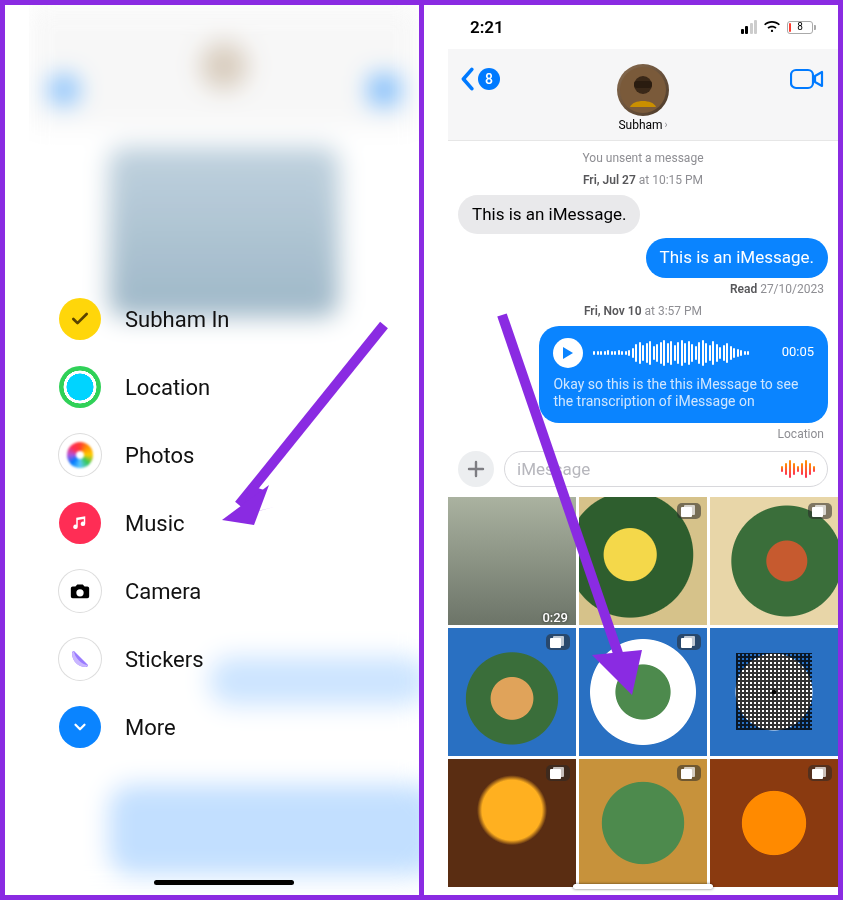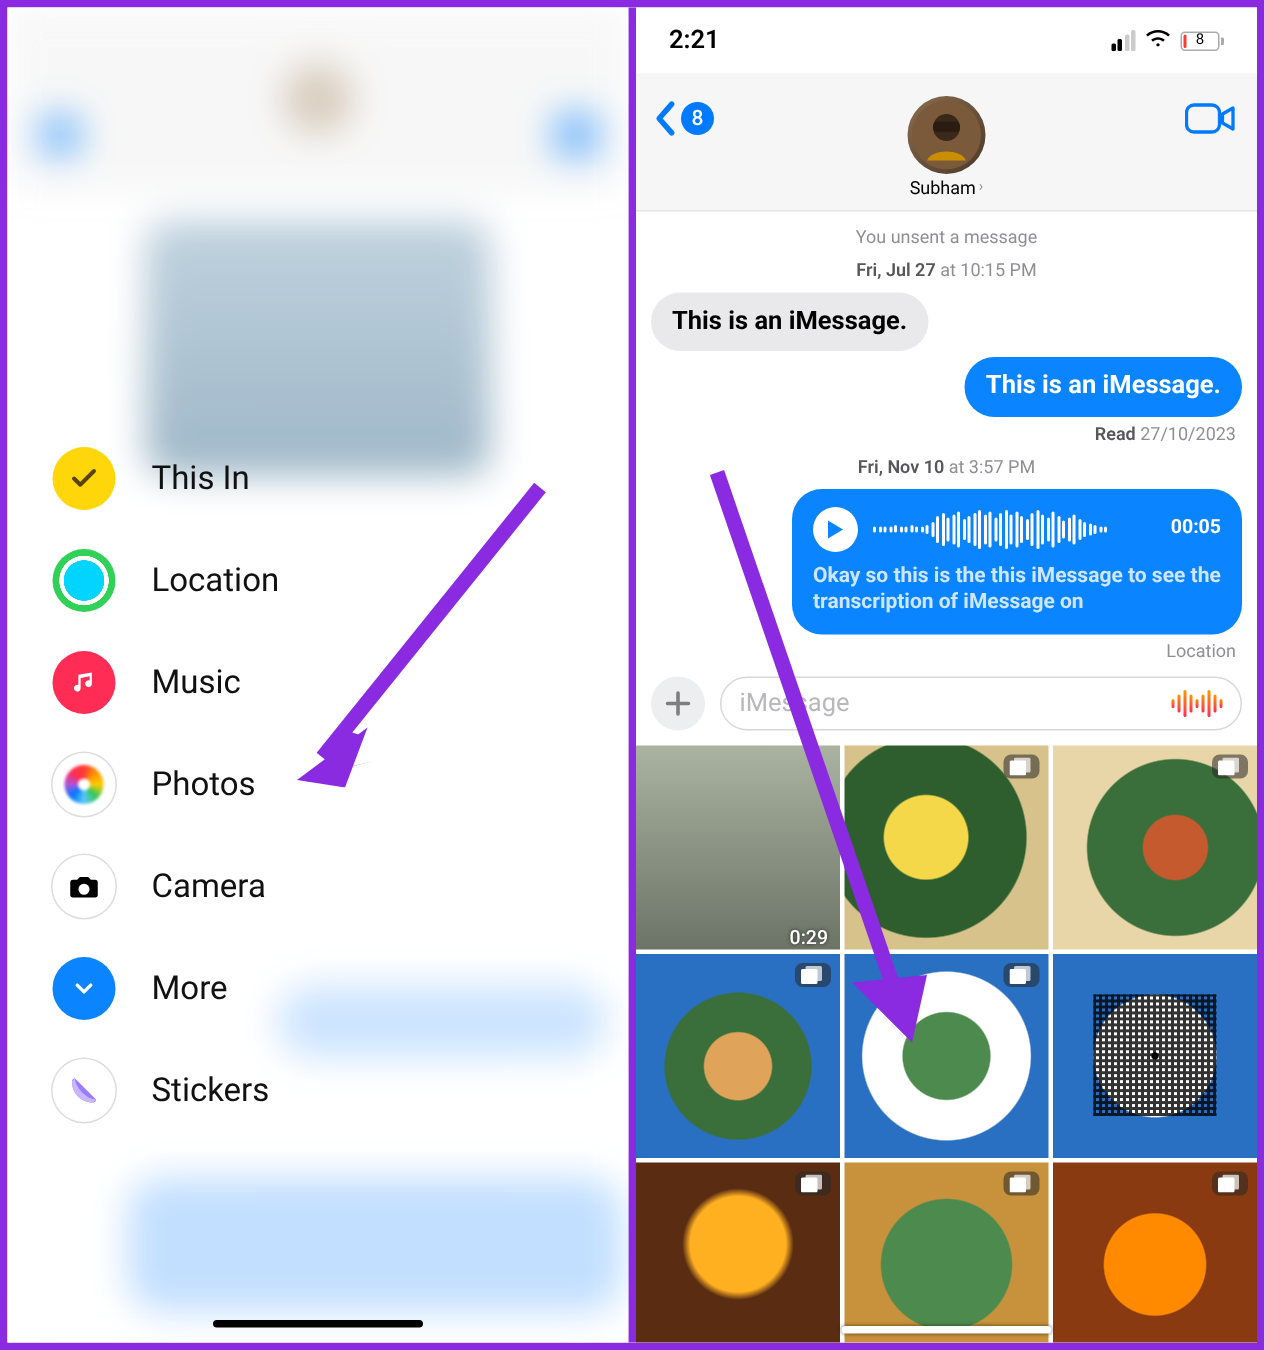--- a/index.html
+++ b/index.html
@@ -15,20 +15,21 @@
     width: 100%;
     height: 100%;
     border: 5px solid #8a2be2;
   }
   .pane {
     flex: 1;
     position: relative;
     overflow: hidden;
     border-right: 5px solid #8a2be2;
     background: #fff;
+    margin-left: 24px;
   }
   .pane:last-child { border-right: none; }
 
   
   .left-blur-bg {
     position: absolute;
     inset: 0;
     display: flex;
     flex-direction: column;
     filter: blur(12px);
@@ -149,21 +150,20 @@
   .ts b { color:#57575a; font-weight:600; }
   .bubble-row { display:flex; margin:4px 0; }
   .bubble-row.in { justify-content:flex-start; }
   .bubble-row.out { justify-content:flex-end; }
   .bubble {
     max-width: 78%;
     padding:9px 14px;
     border-radius:20px;
     font-size:17px;
     line-height:1.25;
-    font-weight:bold;
   }
   .bubble.gray { background:#e9e9eb; color:#000; }
   .bubble.blue { background:#0a84ff; color:#fff; }
   .read-receipt { text-align:right; font-size:12px; color:#8e8e93; margin:2px 4px 0 0;}
   .read-receipt b { color:#57575a; font-weight:600;}
 
   .audio-bubble { display:flex; flex-direction:column; gap:8px; padding:12px 14px; width:300px; }
   .audio-top { display:flex; align-items:center; gap:10px; }
   .play-btn { width:30px; height:30px; border-radius:50%; background:#fff; display:flex; align-items:center; justify-content:center;}
   .play-btn svg { fill:#0a84ff; }
@@ -262,71 +262,71 @@
     </div>
 
     <div class="menu">
 
       <div class="menu-item">
         <div class="menu-icon ic-checkin">
           <svg width="20" height="20" viewBox="0 0 24 24">
               <path d="M4 12l5 5L20 6" stroke="#5a4300" stroke-width="3.2" fill="none" stroke-linecap="round" stroke-linejoin="round"></path>
             </svg>
         </div>
-        <span class="menu-label">This In</span>
+        <span class="menu-label">Subham In</span>
       </div>
 
       <div class="menu-item">
         <div class="menu-icon ic-location"></div>
         <span class="menu-label">Location</span>
+      </div>
+
+      <div class="menu-item">
+        <div class="menu-icon ic-photos">
+          <div class="photos-flower"></div>
+        </div>
+        <span class="menu-label">Photos</span>
       </div>
 
       <div class="menu-item">
         <div class="menu-icon ic-music">
           <svg width="18" height="18" viewBox="0 0 24 24" fill="#fff">
               <path d="M9 17a3 3 0 1 1-2-2.83V5l12-2v10a3 3 0 1 1-2-2.83V6.5L9 8v9z"></path>
             </svg>
         </div>
         <span class="menu-label">Music</span>
       </div>
 
       <div class="menu-item">
-        <div class="menu-icon ic-photos">
-          <div class="photos-flower"></div>
-        </div>
-        <span class="menu-label">Photos</span>
-      </div>
-
-      <div class="menu-item">
         <div class="menu-icon ic-camera">
           <svg width="22" height="22" viewBox="0 0 24 24" fill="#000">
               <path d="M4 7h3l2-2h6l2 2h3a2 2 0 0 1 2 2v9a2 2 0 0 1-2 2H4a2 2 0 0 1-2-2V9a2 2 0 0 1 2-2zm8 3a4 4 0 1 0 0 8 4 4 0 0 0 0-8z"></path>
             </svg>
         </div>
         <span class="menu-label">Camera</span>
       </div>
 
-
-      <div class="menu-item">
-        <div class="menu-icon ic-more">
-          <svg width="18" height="18" viewBox="0 0 24 24">
-              <path d="M6 9l6 6 6-6" stroke="#fff" stroke-width="3" fill="none" stroke-linecap="round" stroke-linejoin="round"></path>
-            </svg>
-        </div>
-        <span class="menu-label">More</span>
-      </div>
 
       <div class="menu-item">
         <div class="menu-icon ic-stickers">
           <svg width="24" height="24" viewBox="0 0 24 24">
               <path d="M4 6c0 8 6 14 14 14 2 0 2-2 2-2L6 4s-2 0-2 2z" fill="#9a7bff"></path>
               <path d="M4 6c0 8 6 14 14 14l2-2C14 18 6 10 6 4L4 6z" fill="#c9b6ff"></path>
             </svg>
         </div>
         <span class="menu-label">Stickers</span>
+      </div>
+
+      <div class="menu-item">
+        <div class="menu-icon ic-more">
+          <svg width="18" height="18" viewBox="0 0 24 24">
+              <path d="M6 9l6 6 6-6" stroke="#fff" stroke-width="3" fill="none" stroke-linecap="round" stroke-linejoin="round"></path>
+            </svg>
+        </div>
+        <span class="menu-label">More</span>
       </div>
 
     </div>
 
     <svg class="arrow-left" viewBox="0 0 180 210">
       <defs>
           <marker id="ah1" markerWidth="10" markerHeight="10" refX="2" refY="5" orient="auto">
         <path d="M0 0 L10 5 L0 10 z" fill="#8a2be2"></path>
           </marker>
         </defs>

